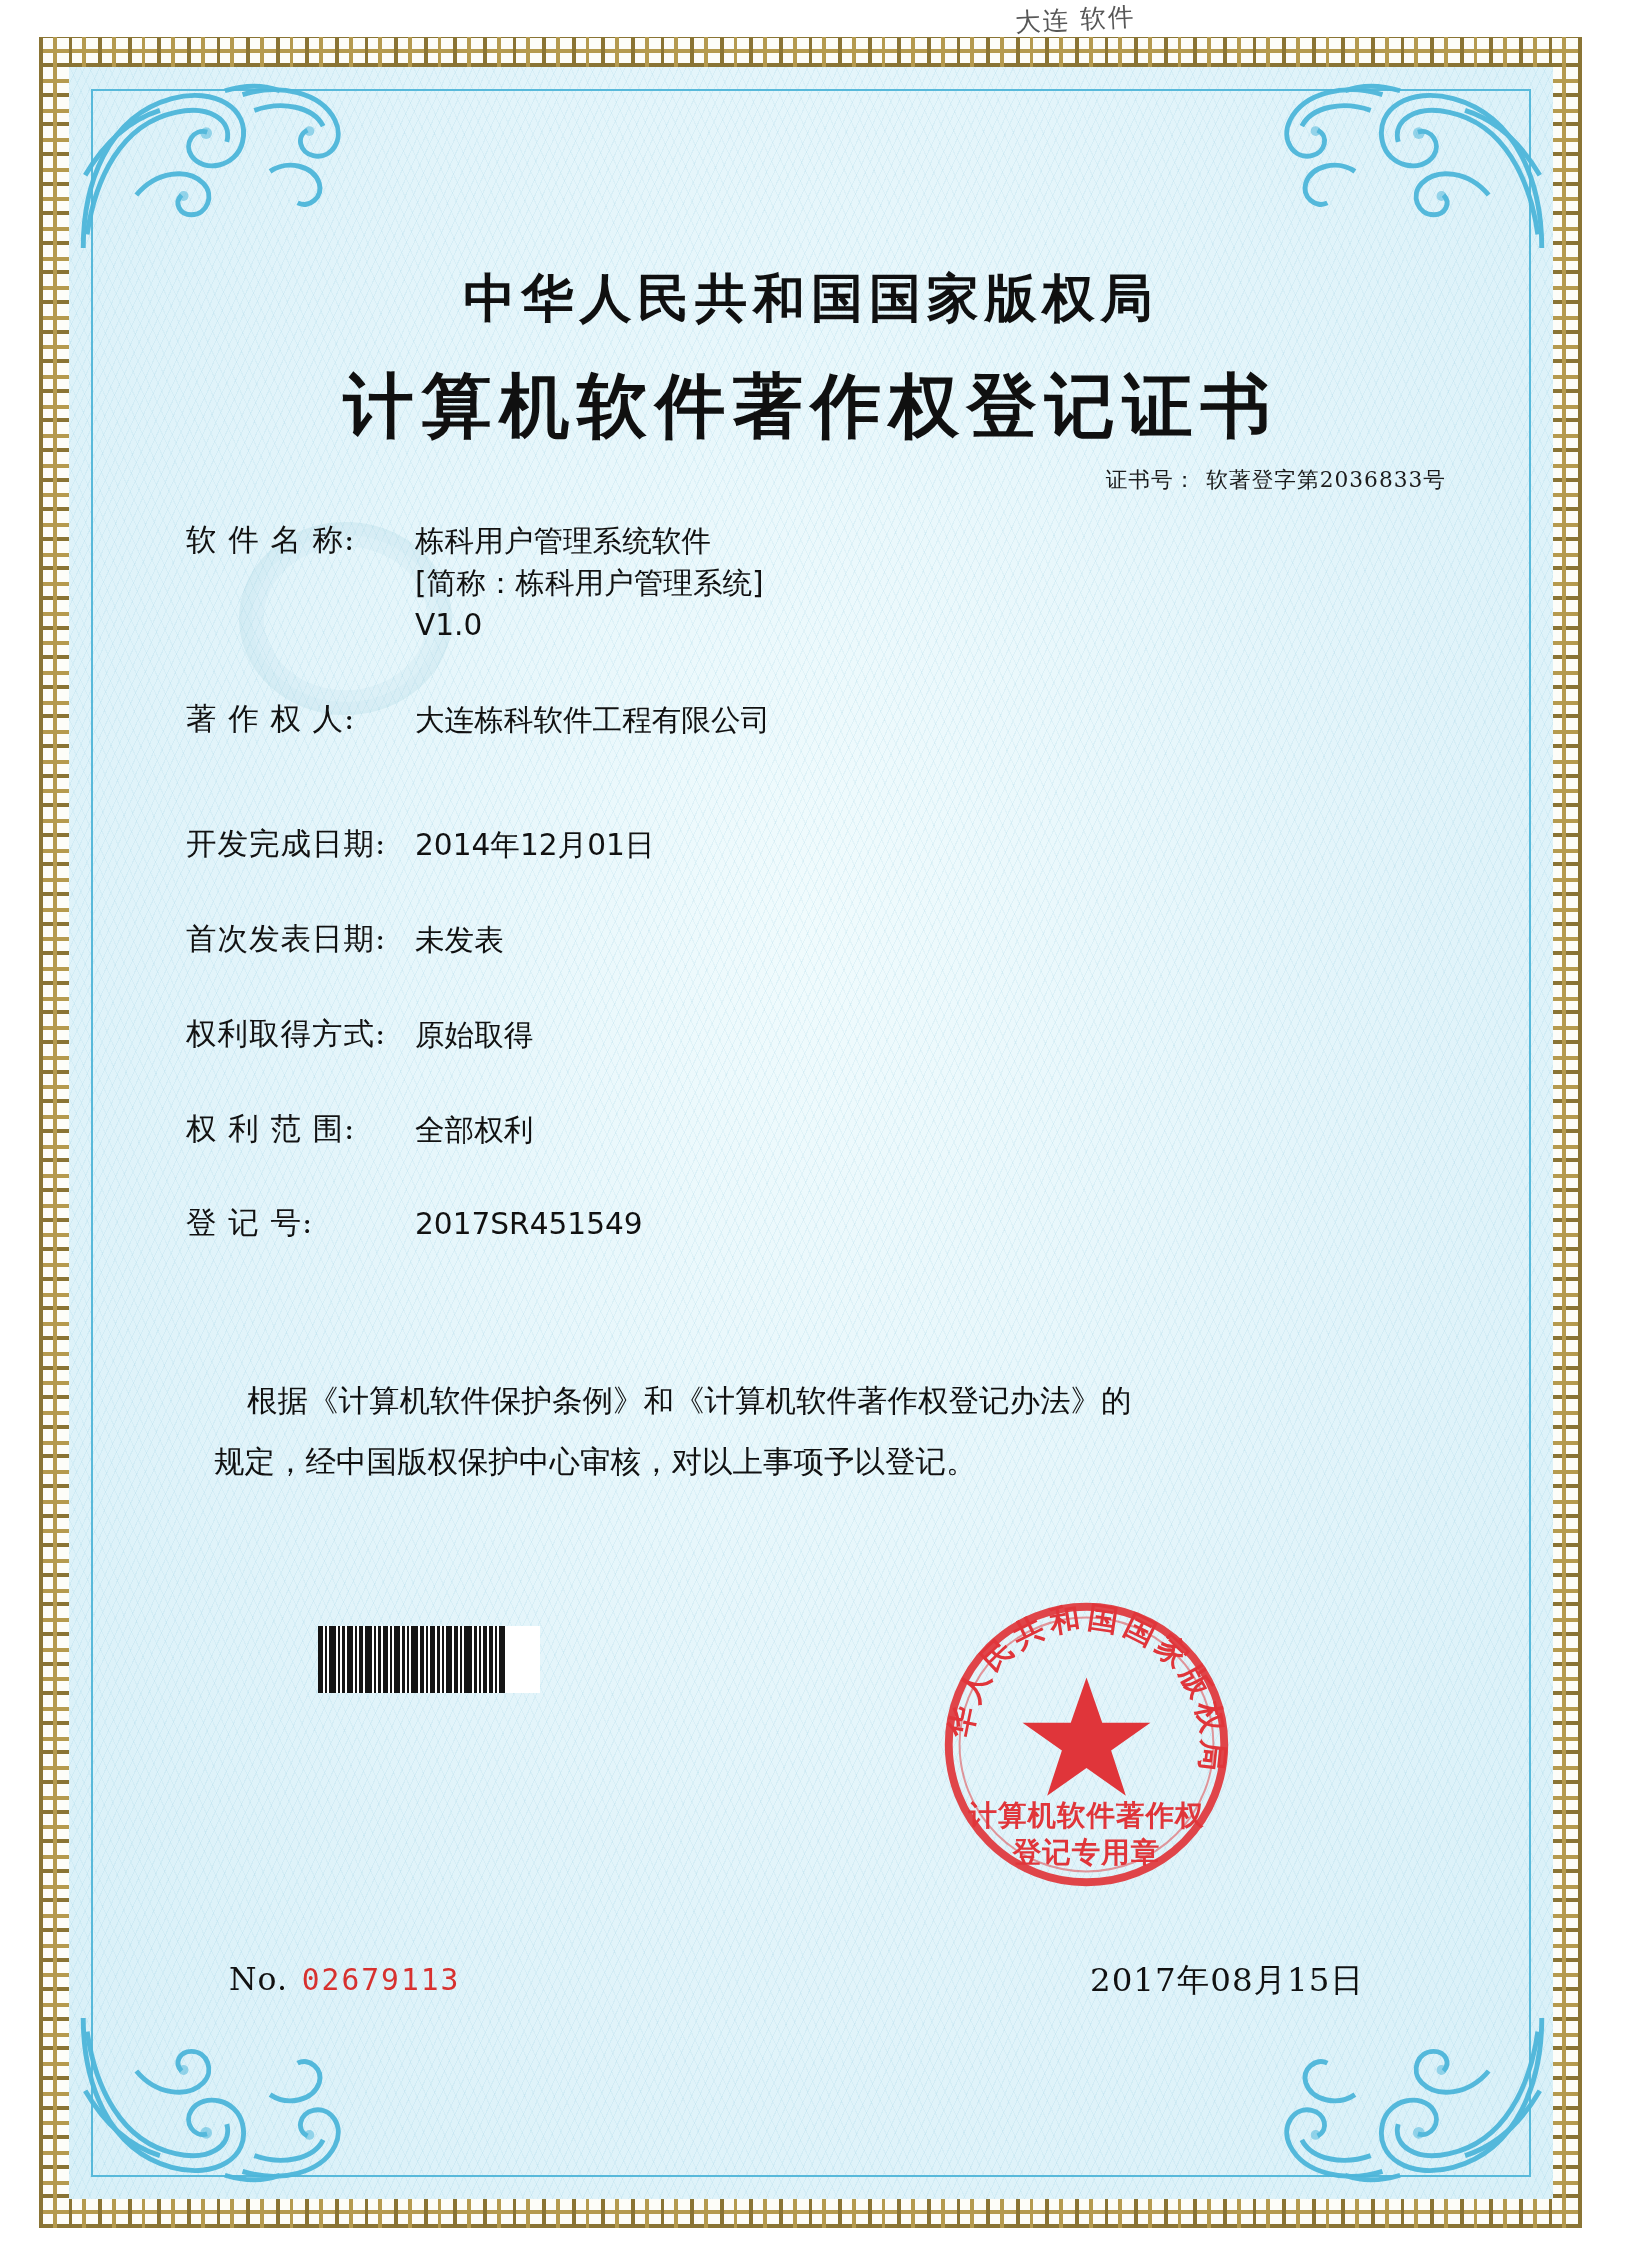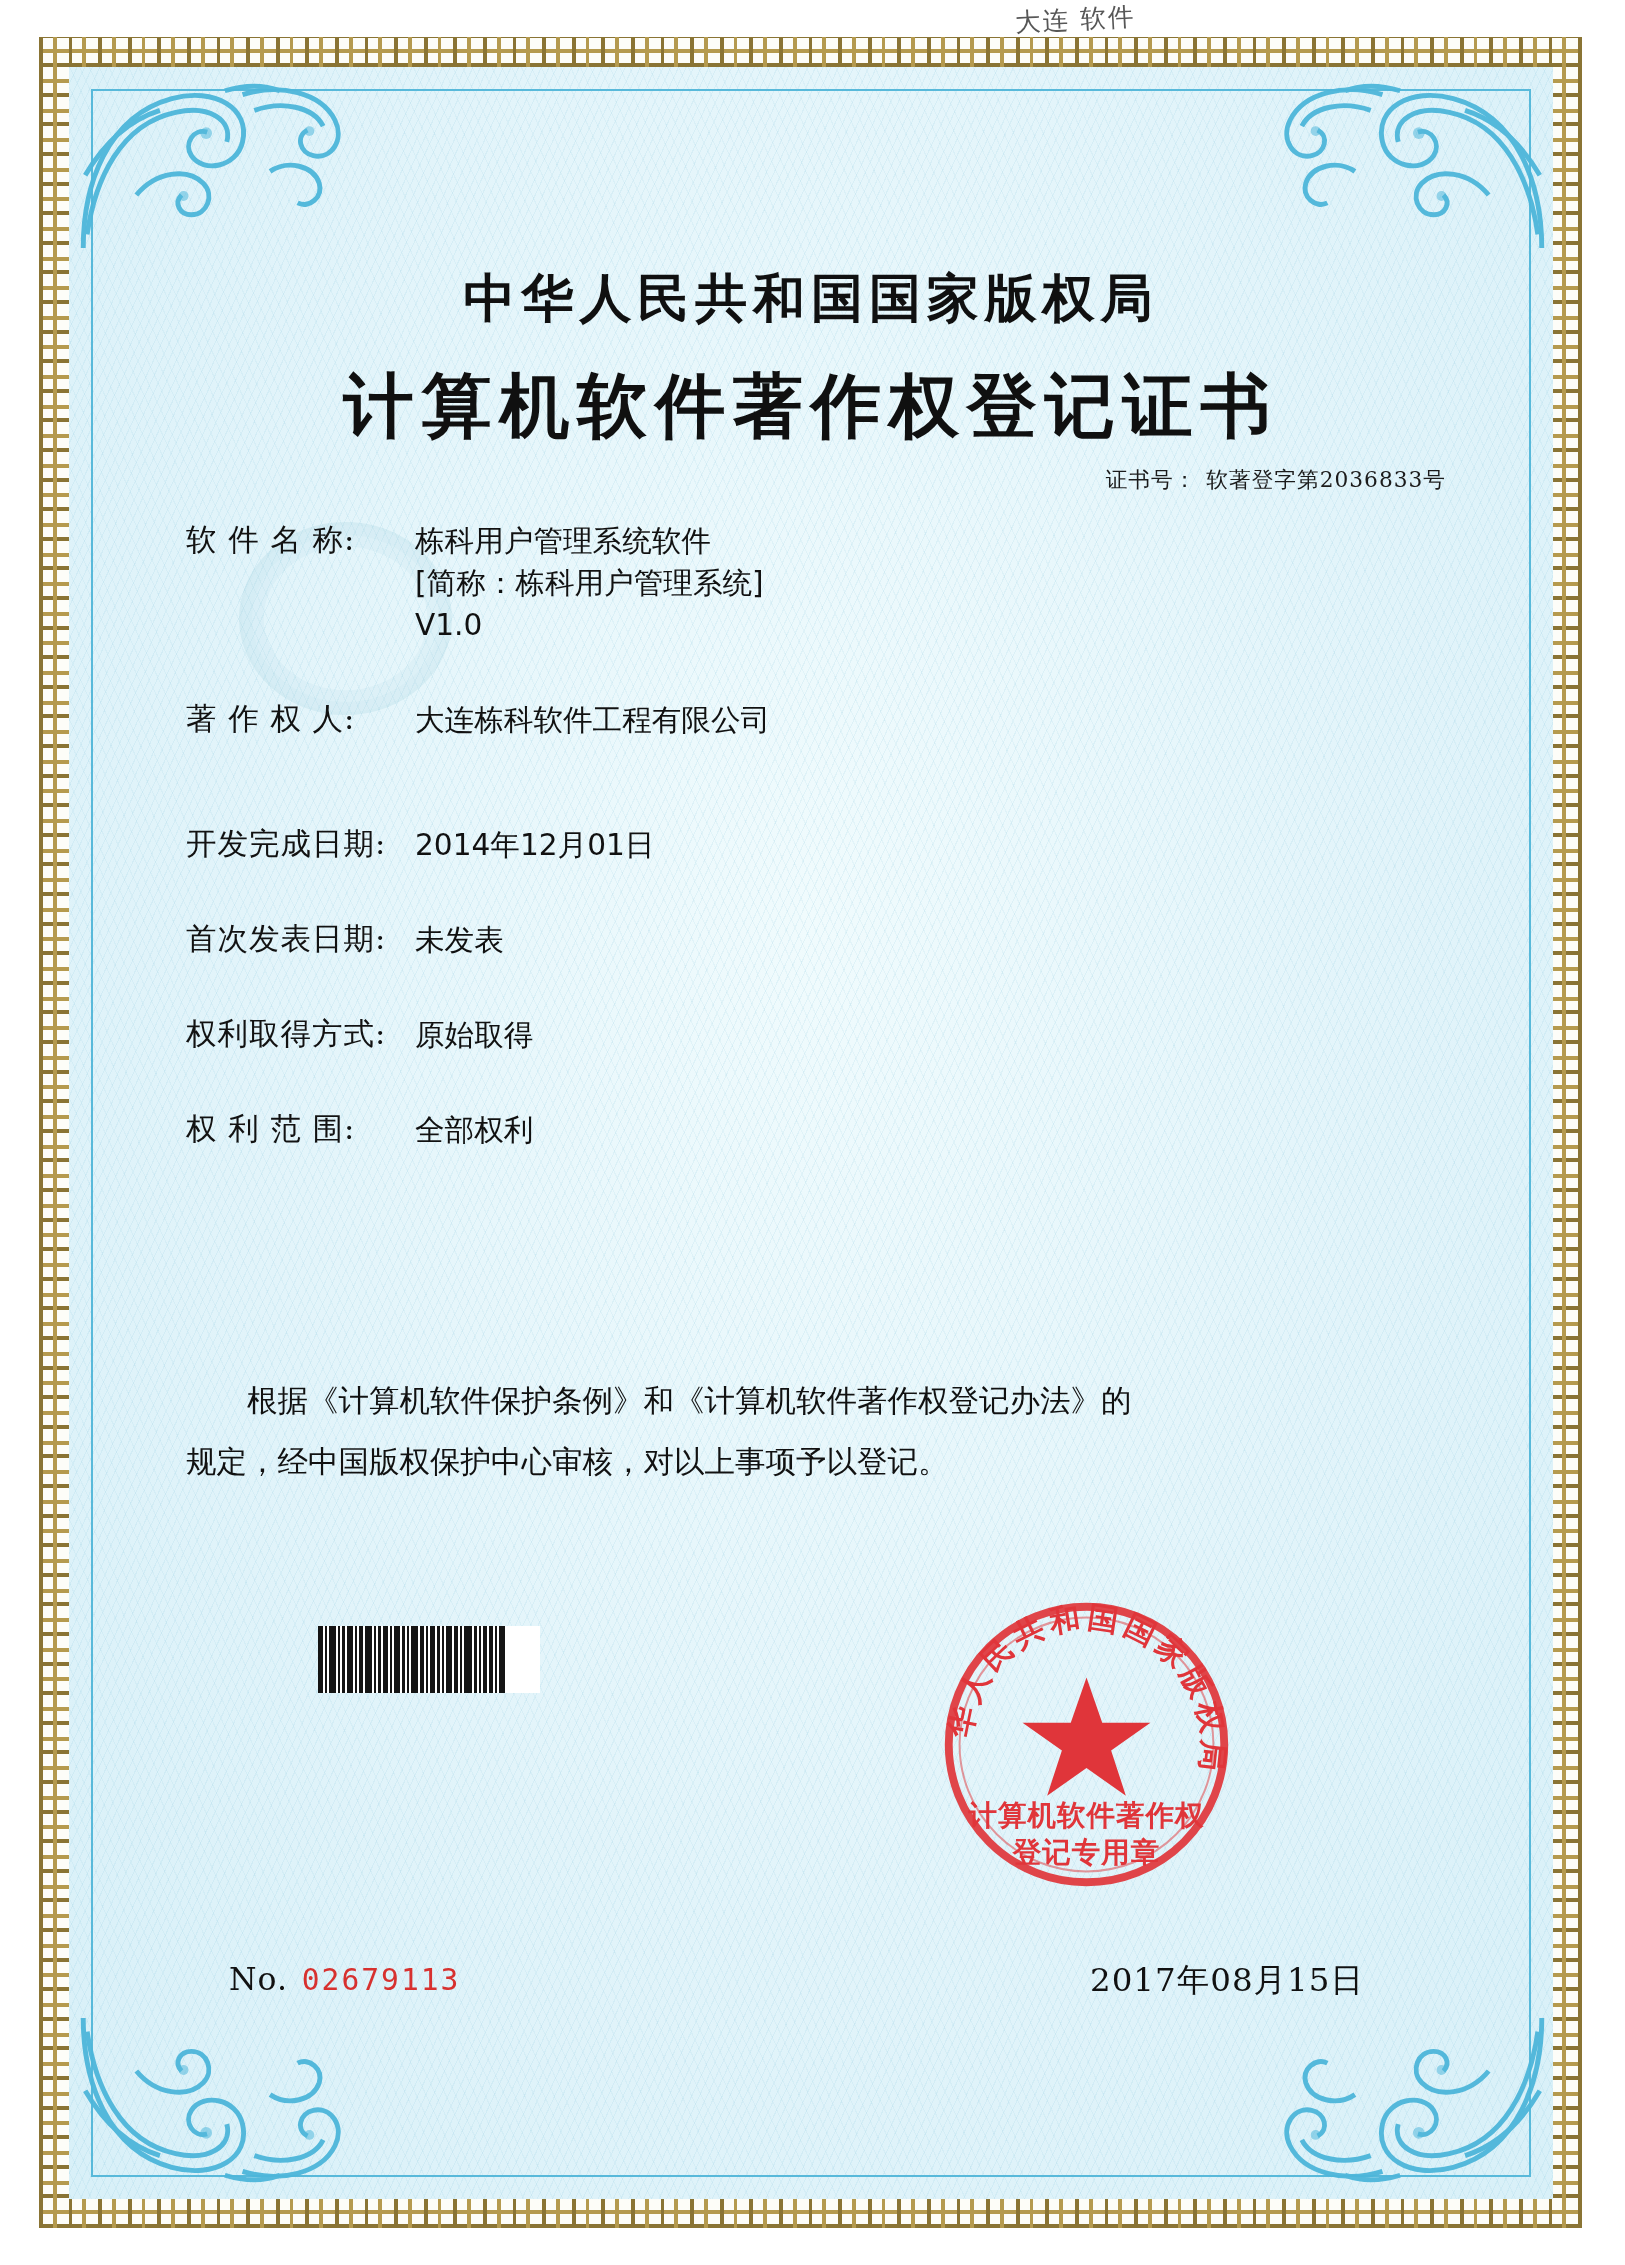--- a/index.html
+++ b/index.html
@@ -204,21 +204,21 @@
     position: absolute;
     left: 95px;
     top: 1281px;
     width: 1271px;
     font-family: "DejaVu Serif", "Liberation Serif", serif;
     font-size: 30.5px;
     color: #111111;
     line-height: 2.0;
   }
   .statement .p1 { text-indent: 61px; }
-  .statement .p2 { text-indent: 0px; }
+  .statement .p2 { text-indent: 0px; margin-left: 28px; }
 
   
   .barcode {
     position: absolute;
     left: 227px;
     top: 1537px;
     width: 222px;
     height: 67px;
     display: flex;
     align-items: stretch;
@@ -435,20 +435,26 @@
 
       <div class="field-row">
         <div class="field-label">权 利 范 围:</div>
         <div class="field-value">
           <span class="vline">全部权利</span>
         </div>
       </div>
 
       <div class="gap-md"></div>
 
+      <div class="field-row">
+        <div class="field-label">登 记 号:</div>
+        <div class="field-value">
+          <span class="vline">2017SR451549</span>
+        </div>
+      </div>
 
     </div>
 
     <div class="statement">
       <div class="p1">根据《计算机软件保护条例》和《计算机软件著作权登记办法》的</div>
       <div class="p2">规定，经中国版权保护中心审核，对以上事项予以登记。</div>
     </div>
 
     <div class="barcode">
       <i style="width:4.9px"></i>

